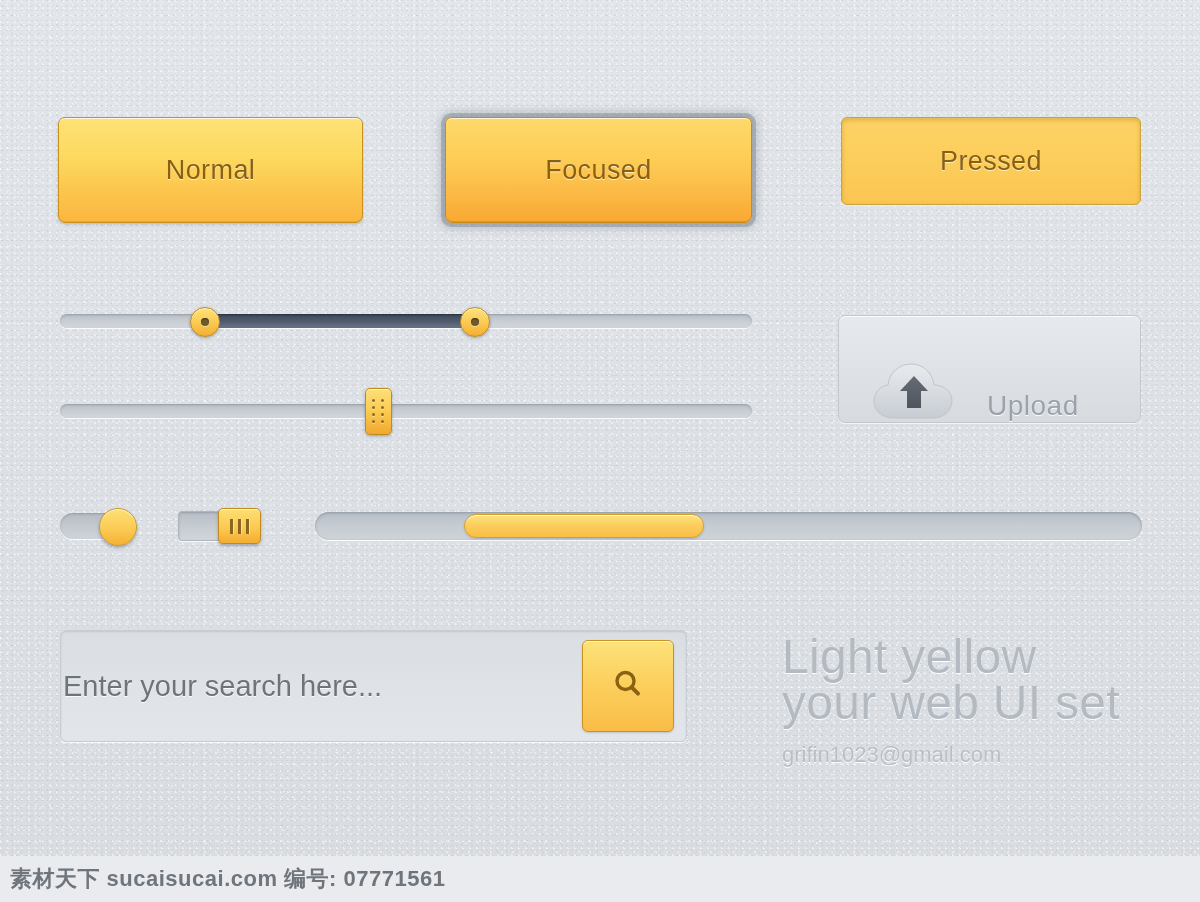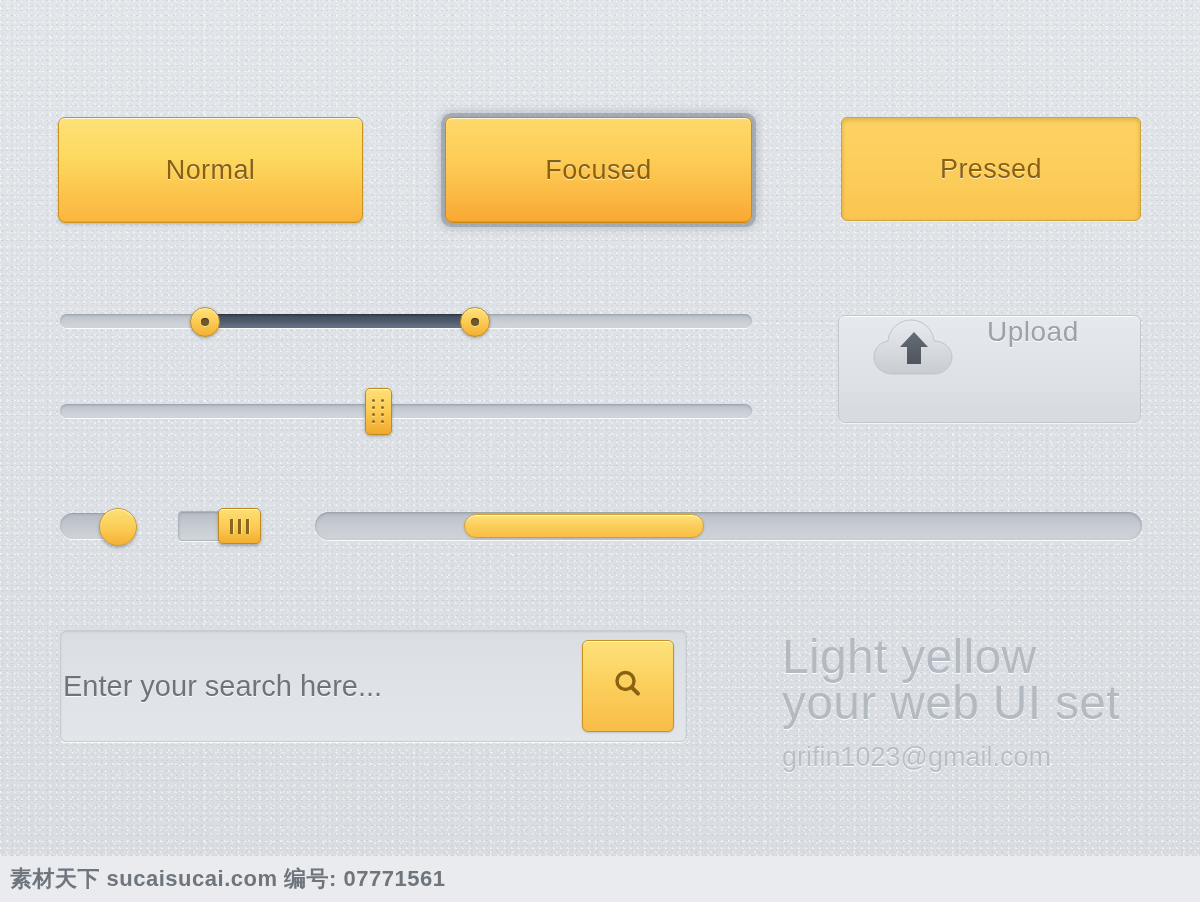--- a/index.html
+++ b/index.html
@@ -59,21 +59,21 @@
     left: 445px; top: 117px; width: 307px; height: 106px;
     background: linear-gradient(180deg, #fdd96a 0%, #fdcd56 40%, #fbb944 74%, #f9a832 100%);
     border: 1px solid #c98a17;
     box-shadow:
       inset 0 1px 0 rgba(255,255,255,0.72),
       inset 0 -1px 0 rgba(190,125,20,0.40),
       0 0 0 4px rgba(120,128,140,0.42),
       0 0 10px 5px rgba(108,116,128,0.34);
   }
   .btn-pressed {
-    left: 841px; top: 117px; width: 300px; height: 104px;
+    left: 841px; top: 117px; width: 300px; height: 88px;
     background: linear-gradient(180deg, #fcd265 0%, #fcce5c 45%, #fbc551 100%);
     border: 1px solid #caa33a;
     border-radius: 6px;
     box-shadow:
       inset 0 2px 4px rgba(180,128,24,0.45),
       inset 0 1px 0 rgba(255,240,190,0.30),
       0 1px 0 rgba(255,255,255,0.45);
   }
 
   
@@ -151,21 +151,21 @@
     left: 838px; top: 315px;
     width: 303px; height: 108px;
     box-sizing: border-box;
     border-radius: 7px;
     border: 1px solid #c3c8ce;
     background: linear-gradient(180deg, #e6e9ed 0%, #dfe3e7 50%, #d7dbe0 100%);
     box-shadow:
       inset 0 1px 0 rgba(255,255,255,0.85),
       0 1px 0 rgba(255,255,255,0.6);
     display: flex;
-    align-items: flex-start;
+    align-items: flex-end;
     cursor: pointer;
     user-select: none;
   }
   #cloud-icon {
     margin-left: 32px;
     width: 88px; height: 62px;
     position: relative;
     flex: none;
   }
   #upload-label {
@@ -313,21 +313,21 @@
   .info-line {
     font-size: 48px;
     line-height: 46px;
     color: #b4bac1;
     text-shadow: 0 1px 0 rgba(255,255,255,0.9);
     letter-spacing: 0.3px;
     white-space: nowrap;
   }
   #info-email {
     margin-top: 16px;
-    font-size: 27px;
+    font-size: 22px;
     color: #b9bfc6;
     text-shadow: 0 1px 0 rgba(255,255,255,0.9);
     white-space: nowrap;
   }
 
   
   #watermark {
     position: absolute;
     left: 0; bottom: 0;
     width: 1200px; height: 46px;

